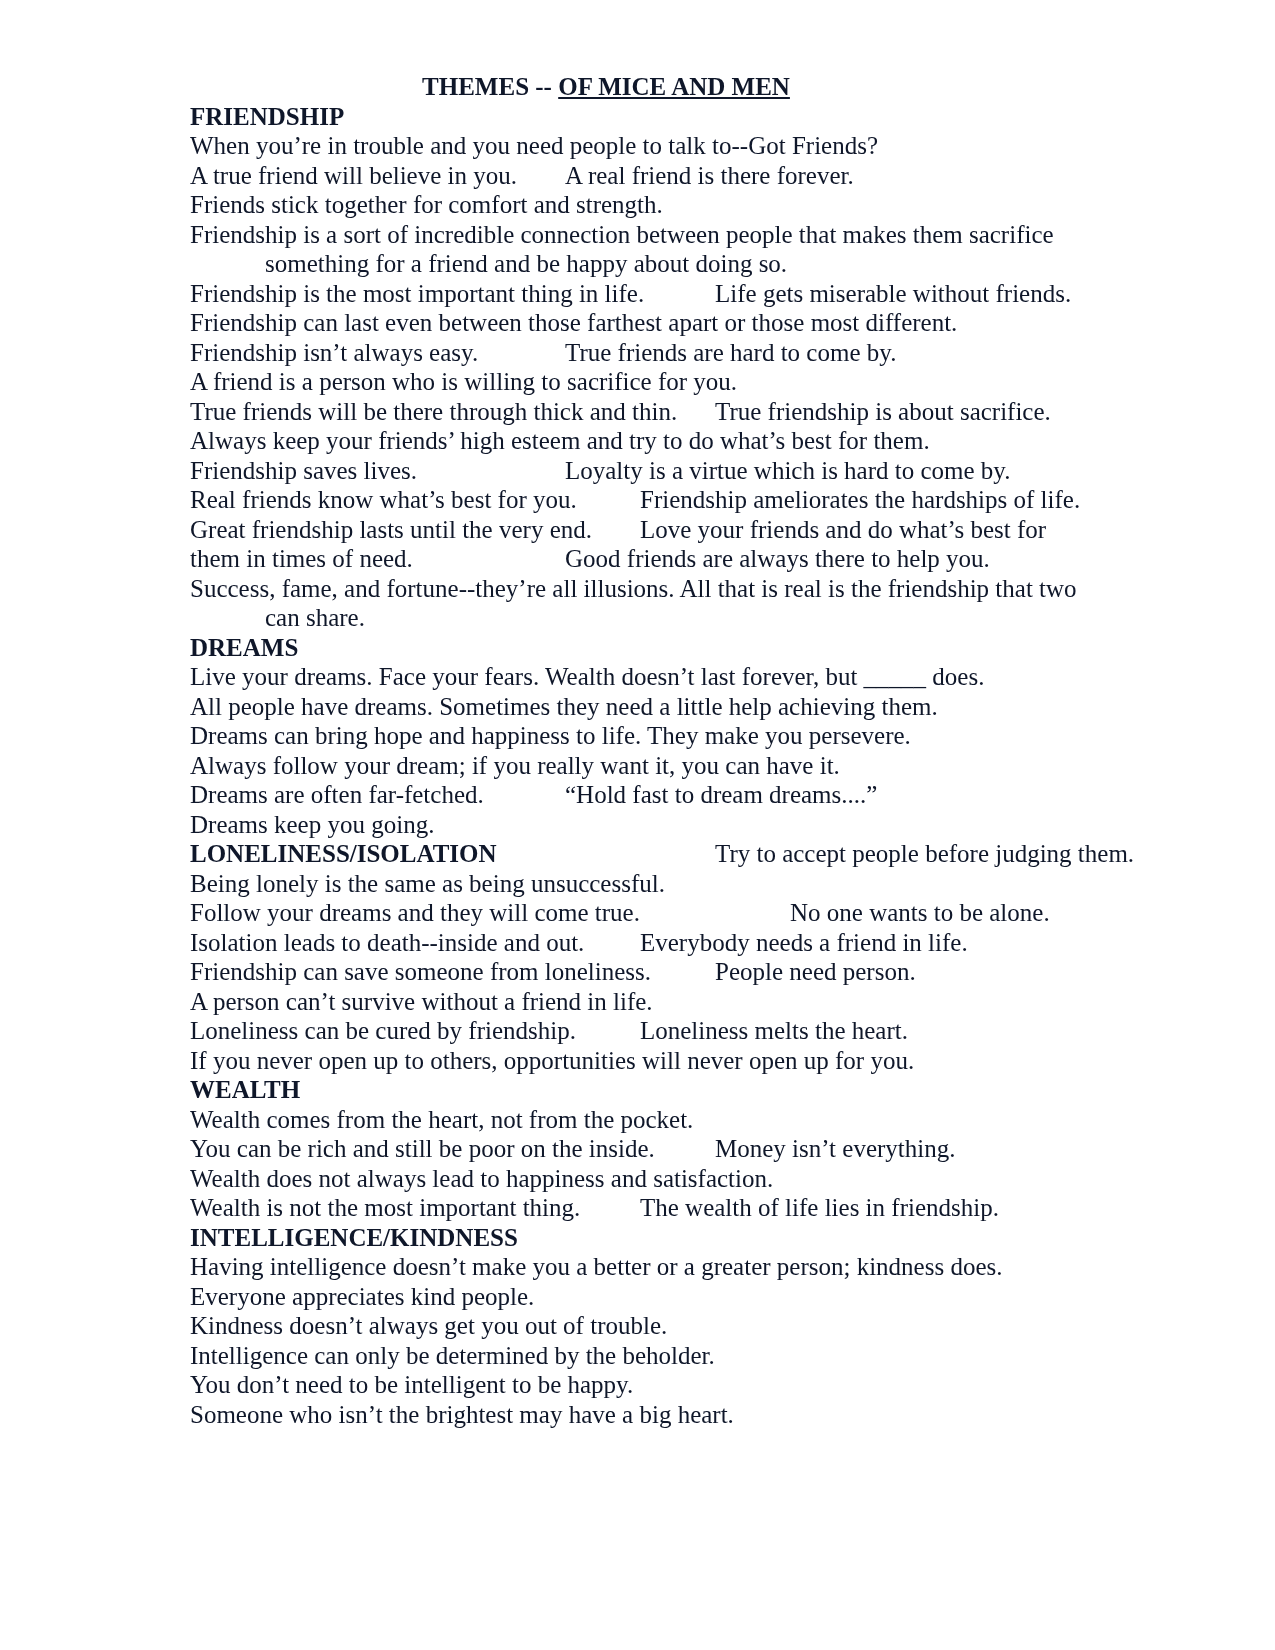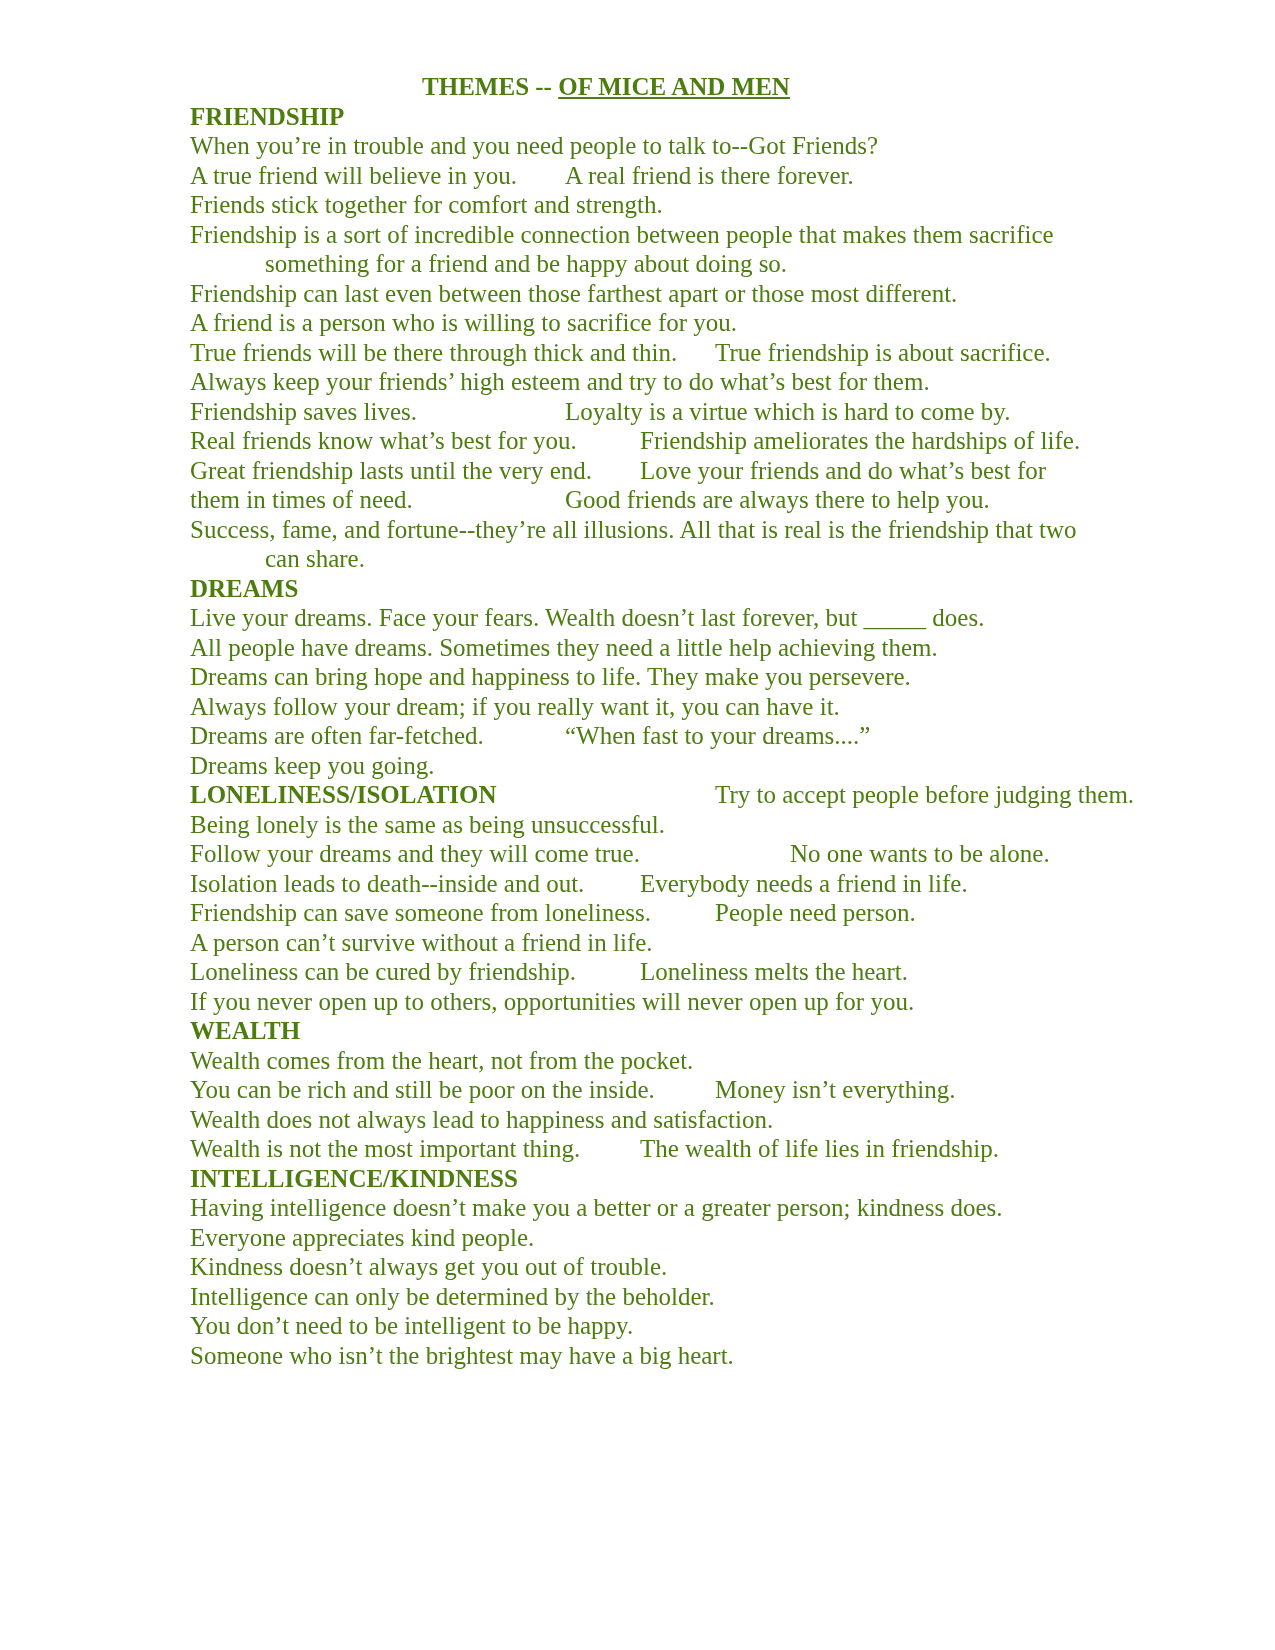--- a/index.html
+++ b/index.html
@@ -10,21 +10,21 @@
   .page {
     position: relative;
     width: 1275px;
     height: 1650px;
     background: #ffffff;
     box-sizing: border-box;
     padding: 72px 0 0 190px;
     font-family: "Liberation Serif", "DejaVu Serif", serif;
     font-size: 25px;
     line-height: 29.5px;
-    color: #4d7c0f;
+    color: #0f172a;
     overflow: hidden;
   }
   .content {
     width: 832px;
   }
   .title-line {
     width: 832px;
     text-align: center;
     font-weight: bold;
     white-space: pre;
@@ -51,36 +51,38 @@
 <div class="page">
   <div class="content">
     <div class="title-line"><span>THEMES -- </span><span class="title-underline">OF MICE AND MEN</span></div>
     <div id="sections">
         <div class="line"><span class="heading">FRIENDSHIP</span></div>
         <div class="line">When you’re in trouble and you need people to talk to--Got Friends?</div>
         <div class="line">A true friend will believe in you.	A real friend is there forever.</div>
         <div class="line">Friends stick together for comfort and strength.</div>
         <div class="line">Friendship is a sort of incredible connection between people that makes them sacrifice</div>
         <div class="line">	something for a friend and be happy about doing so.</div>
+        <div class="line">Friendship is the most important thing in life.	Life gets miserable without friends.</div>
         <div class="line">Friendship can last even between those farthest apart or those most different.</div>
+        <div class="line">Friendship isn’t always easy.		True friends are hard to come by.</div>
         <div class="line">A friend is a person who is willing to sacrifice for you.</div>
         <div class="line">True friends will be there through thick and thin.	True friendship is about sacrifice.</div>
         <div class="line">Always keep your friends’ high esteem and try to do what’s best for them.</div>
         <div class="line">Friendship saves lives.		Loyalty is a virtue which is hard to come by.</div>
         <div class="line">Real friends know what’s best for you.	Friendship ameliorates the hardships of life.</div>
         <div class="line">Great friendship lasts until the very end.	Love your friends and do what’s best for</div>
         <div class="line">them in times of need.		Good friends are always there to help you.</div>
         <div class="line">Success, fame, and fortune--they’re all illusions. All that is real is the friendship that two</div>
         <div class="line">	can share.</div>
         <div class="line"><span class="heading">DREAMS</span></div>
         <div class="line">Live your dreams. Face your fears. Wealth doesn’t last forever, but _____ does.</div>
         <div class="line">All people have dreams. Sometimes they need a little help achieving them.</div>
         <div class="line">Dreams can bring hope and happiness to life. They make you persevere.</div>
         <div class="line">Always follow your dream; if you really want it, you can have it.</div>
-        <div class="line">Dreams are often far-fetched.		“When fast to your dreams....”</div>
+        <div class="line">Dreams are often far-fetched.		“Hold fast to dream dreams....”</div>
         <div class="line">Dreams keep you going.</div>
         <div class="line"><span class="heading">LONELINESS/ISOLATION</span><span class="heading-suffix">			Try to accept people before judging them.</span></div>
         <div class="line">Being lonely is the same as being unsuccessful.</div>
         <div class="line">Follow your dreams and they will come true.		No one wants to be alone.</div>
         <div class="line">Isolation leads to death--inside and out.	Everybody needs a friend in life.</div>
         <div class="line">Friendship can save someone from loneliness.	People need person.</div>
         <div class="line">A person can’t survive without a friend in life.</div>
         <div class="line">Loneliness can be cured by friendship.	Loneliness melts the heart.</div>
         <div class="line">If you never open up to others, opportunities will never open up for you.</div>
         <div class="line"><span class="heading">WEALTH</span></div>

